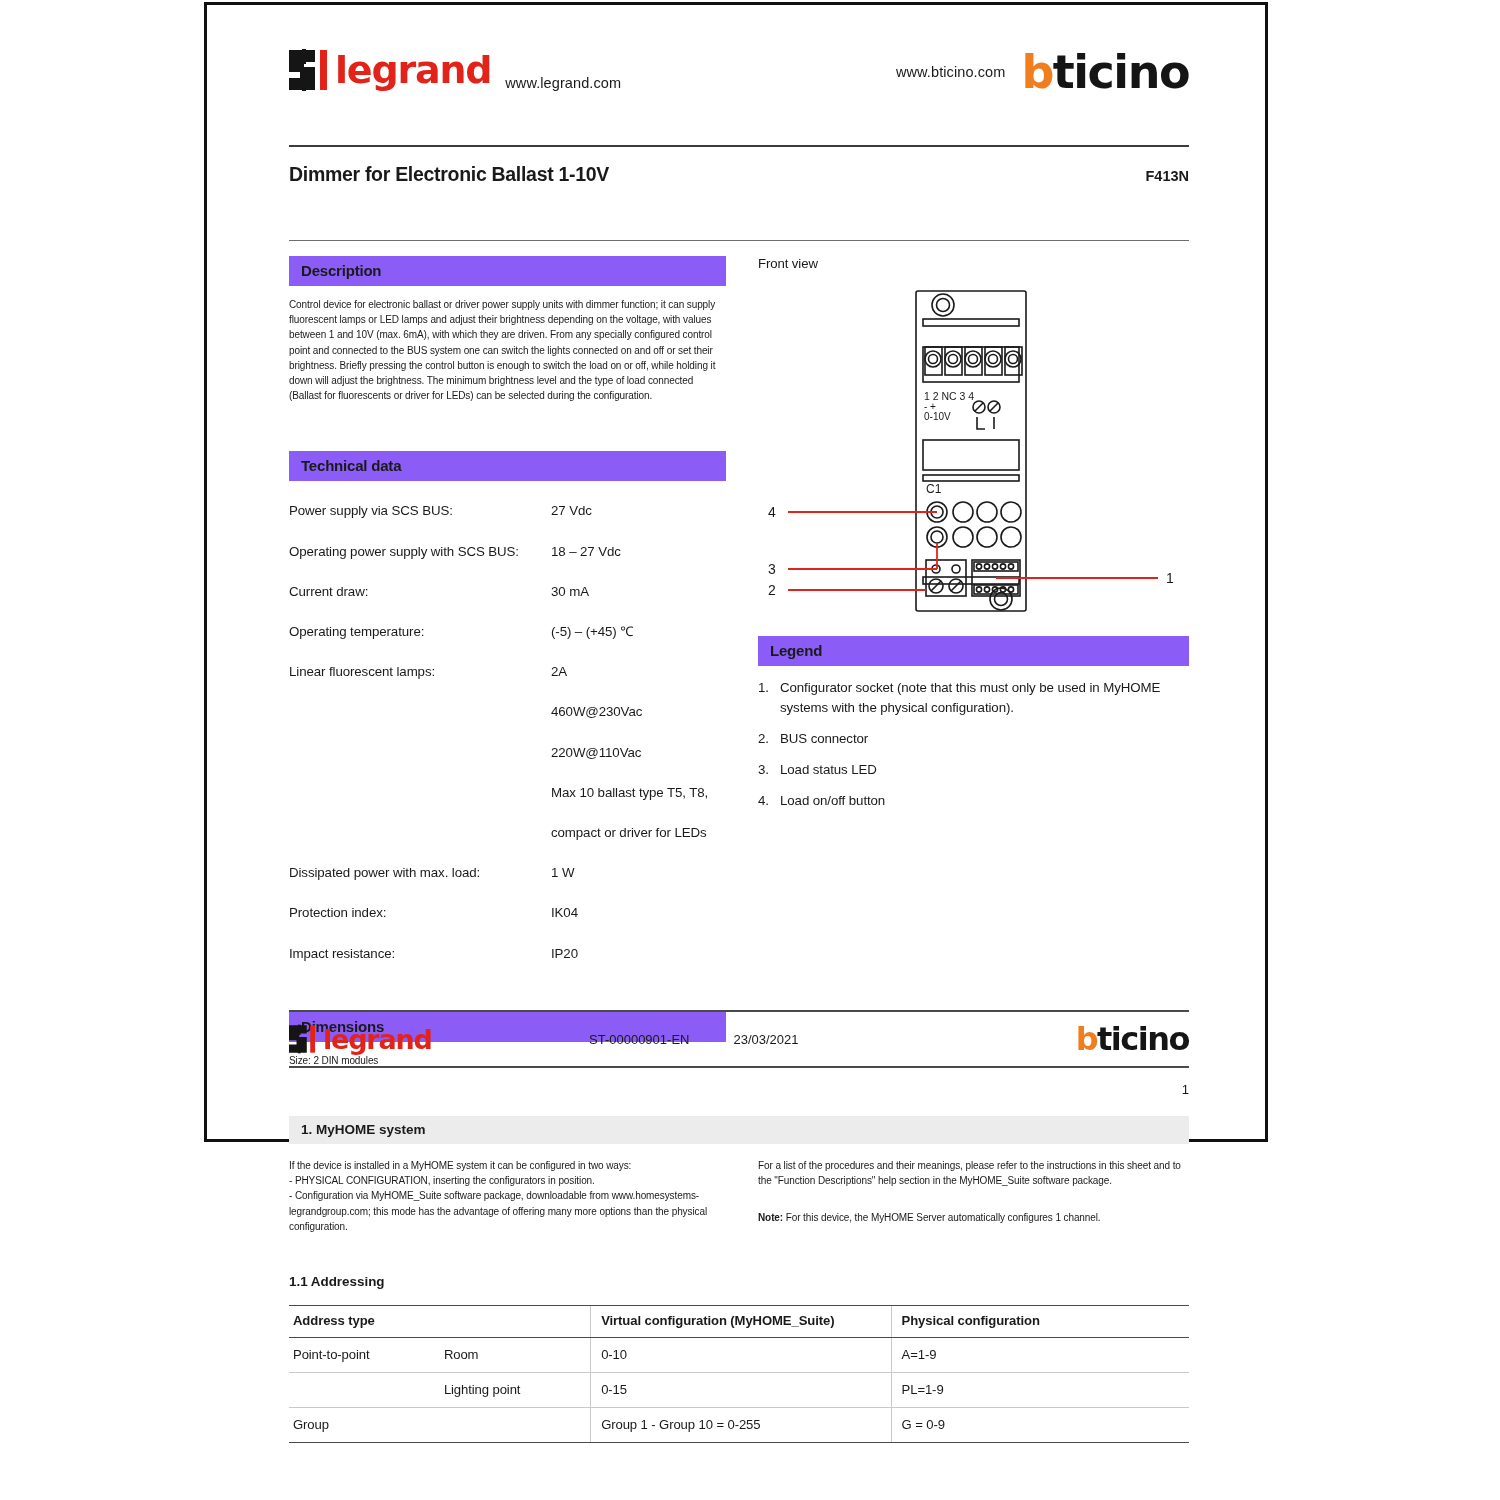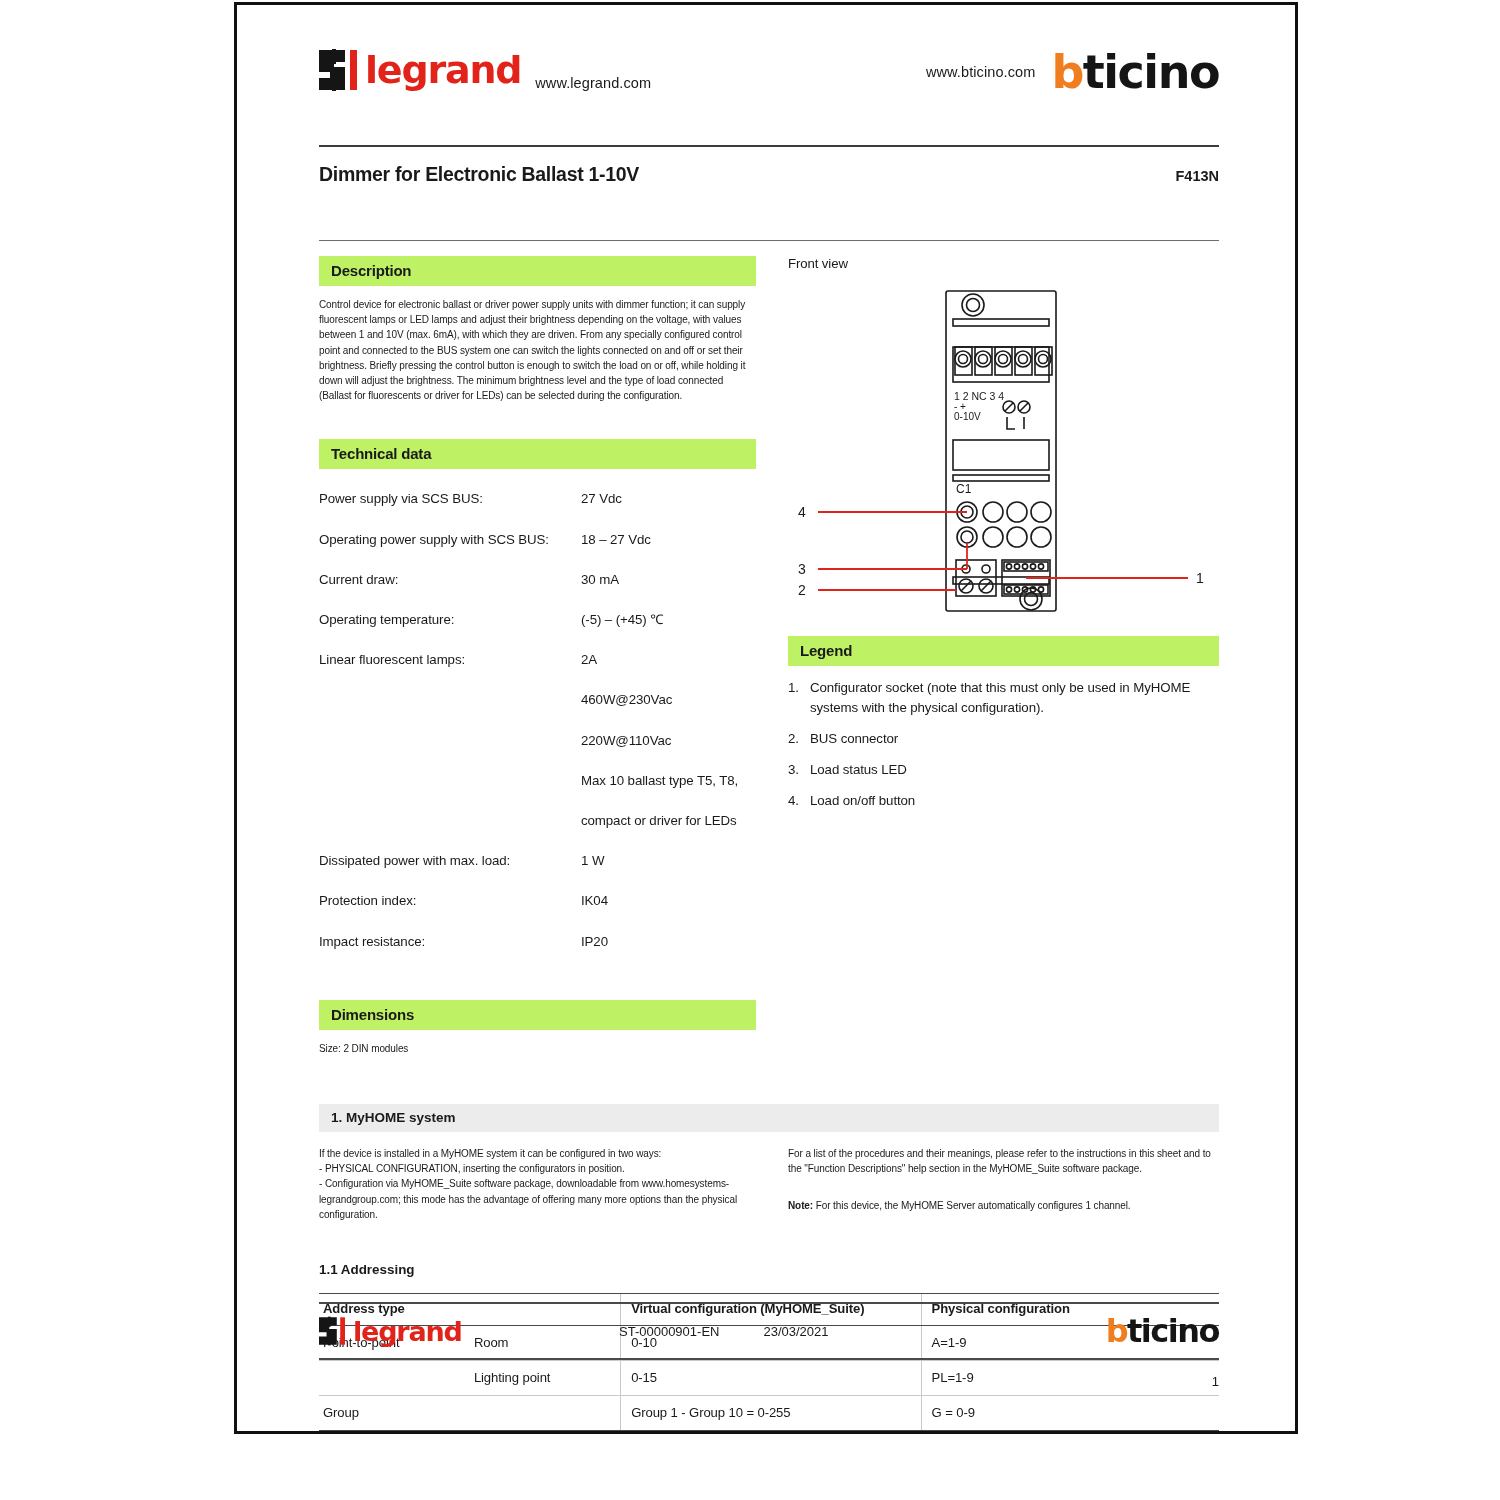--- a/index.html
+++ b/index.html
@@ -12,24 +12,24 @@
     height: 1500px;
     font-family: "Liberation Sans", sans-serif;
     color: #1a1a1a;
     position: relative;
     overflow: hidden;
   }
 
   
   #page-frame {
     position: absolute;
-    left: 234px;
+    left: 204px;
     top: 2px;
     width: 1064px;
-    height: 1432px;
+    height: 1140px;
     background: #ffffff;
     border: 3px solid #111111;
     box-sizing: border-box;
   }
   #page-inner {
     position: absolute;
     left: 0; top: 0;
     width: 100%;
     height: 100%;
     padding: 0;
@@ -127,21 +127,21 @@
     position: relative;
     margin-top: 15px;
     display: flex;
     gap: 32px;
   }
   .col-left  { width: 437px; flex: none; }
   .col-right { width: 431px; flex: none; }
 
   
   .bar {
-    background: #bef264;
+    background: #8b5cf6;
     padding: 6px 0 7px 12px;
     font-size: 15px;
     font-weight: bold;
     letter-spacing: -0.2px;
   }
   .bar-wide {
     background: #d2d2d2;
     padding: 7px 10px 8px 12px;
     font-size: 16px;
     font-weight: bold;
@@ -316,21 +316,21 @@
 
       <div id="under-title-rule"></div>
 
       <div id="two-col">
 
         <div class="col-left">
 
           <div class="bar">Description</div>
           <div class="para mt">Control device for electronic ballast or driver power supply units with dimmer function; it can supply fluorescent lamps or LED lamps and adjust their brightness depending on the voltage, with values between 1 and 10V (max. 6mA), with which they are driven. From any specially configured control point and connected to the BUS system one can switch the lights connected on and off or set their brightness. Briefly pressing the control button is enough to switch the load on or off, while holding it down will adjust the brightness. The minimum brightness level and the type of load connected (Ballast for fluorescents or driver for LEDs) can be selected during the configuration.</div>
 
-          <div class="bar" style="margin-top:36px;">Technical data</div>
+          <div class="bar" style="margin-top:48px;">Technical data</div>
 
           <div id="tech-table">
             <div class="trow">
               <div class="tkey">Power supply via SCS BUS:</div>
               <div class="tval">27 Vdc</div>
             </div>
             <div class="trow">
               <div class="tkey">Operating power supply with SCS BUS:</div>
               <div class="tval">18 – 27 Vdc</div>
             </div>

